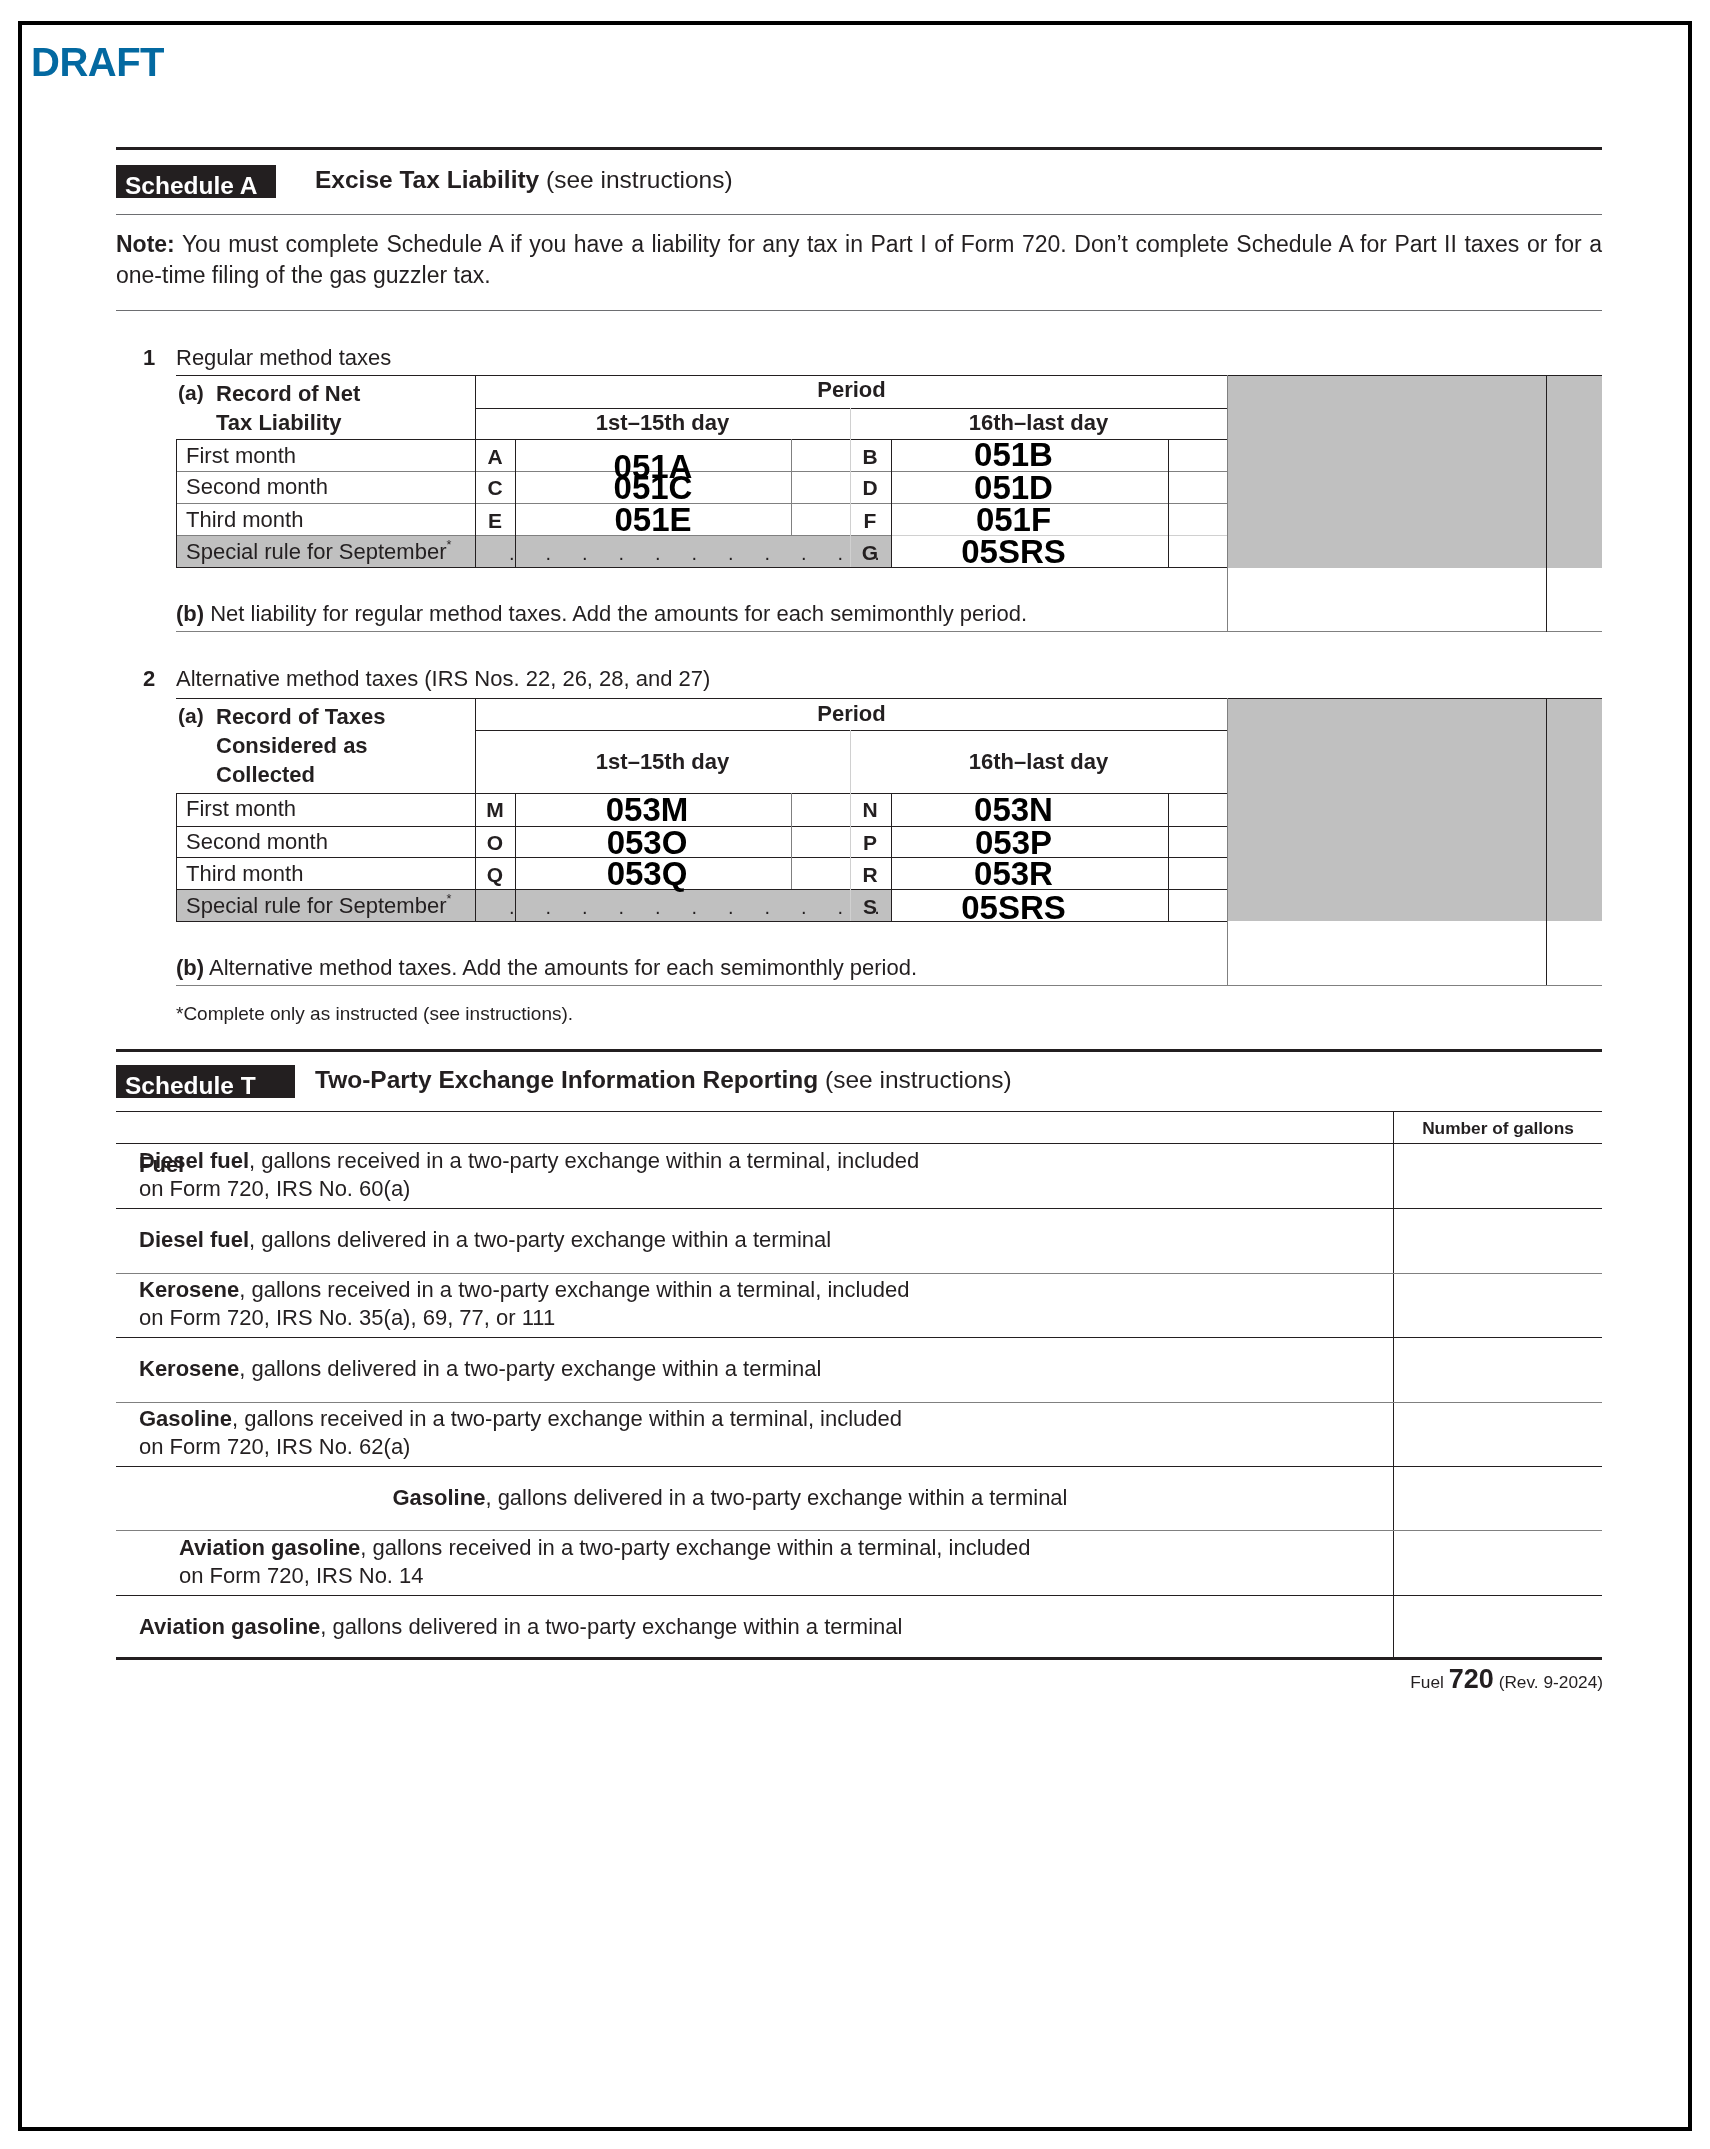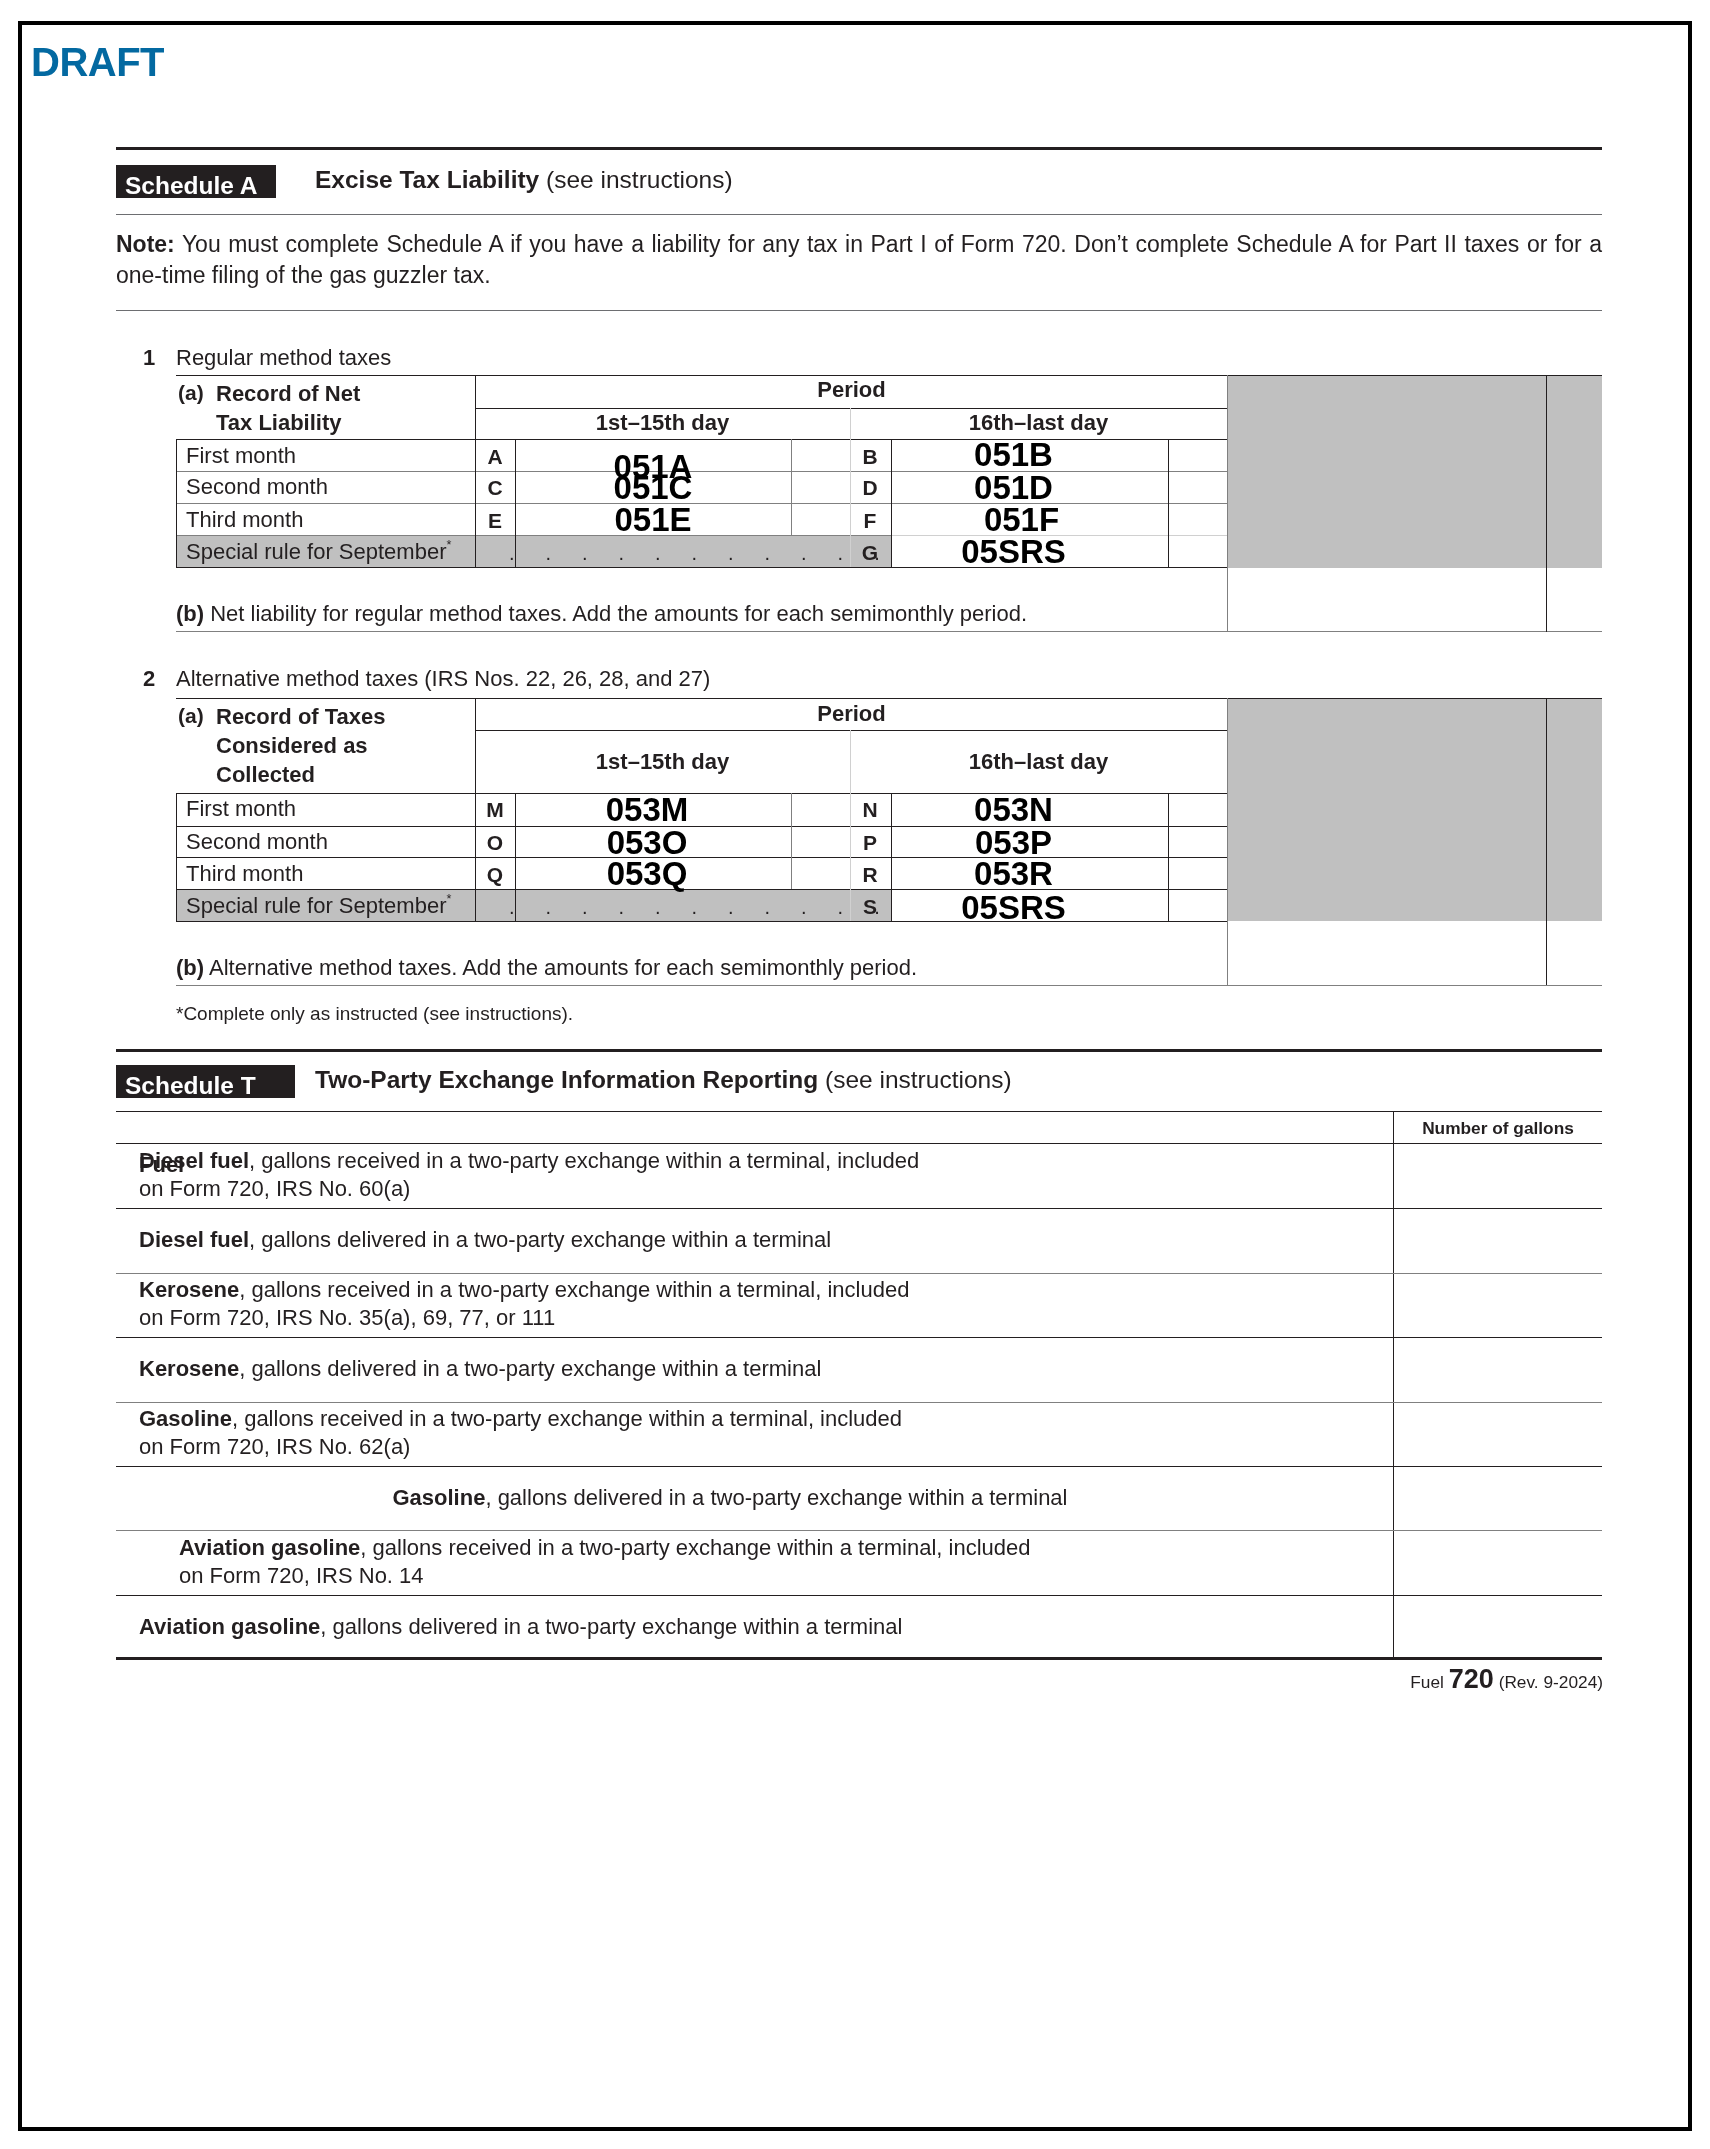--- a/index.html
+++ b/index.html
@@ -91,21 +91,21 @@
 <div class="cell-text" style="left:186px; top:476px;">Second month</div>
 <div class="letter" style="left:475px; top:476px;">C</div>
 <div class="code" style="left:515px; top:471px; width:276px;">051C</div>
 <div class="letter" style="left:850px; top:476px;">D</div>
 <div class="code" style="left:891px; top:471px; width:245px;">051D</div>
 
 <div class="cell-text" style="left:186px; top:509px;">Third month</div>
 <div class="letter" style="left:475px; top:509px;">E</div>
 <div class="code" style="left:515px; top:503px; width:276px;">051E</div>
 <div class="letter" style="left:850px; top:509px;">F</div>
-<div class="code" style="left:891px; top:503px; width:245px;padding-left:8px;">051F</div>
+<div class="code" style="left:891px; top:503px; width:245px;">051F</div>
 
 <div class="cell-text" style="left:186px; top:541px;"><span>Special rule for September</span><span class="sup">*</span></div>
 <div class="dots" style="left:509px; top:542px;">. . . . . . . . . . .</div>
 <div class="letter" style="left:850px; top:541px;">G</div>
 <div class="hl" style="left:891px; top:535px; width:336px; height:32px; background:#fff; border-top:0.9px solid #d0d0d0; box-sizing:border-box;"></div>
 <div class="vl" style="left:891px; top:535px; height:32px;"></div>
 <div class="vl" style="left:1168px; top:535px; height:32px;"></div>
 <div class="hl" style="left:176px; top:567px; width:1051px;"></div>
 <div class="code" style="left:891px; top:535px; width:245px;">05SRS</div>
 

